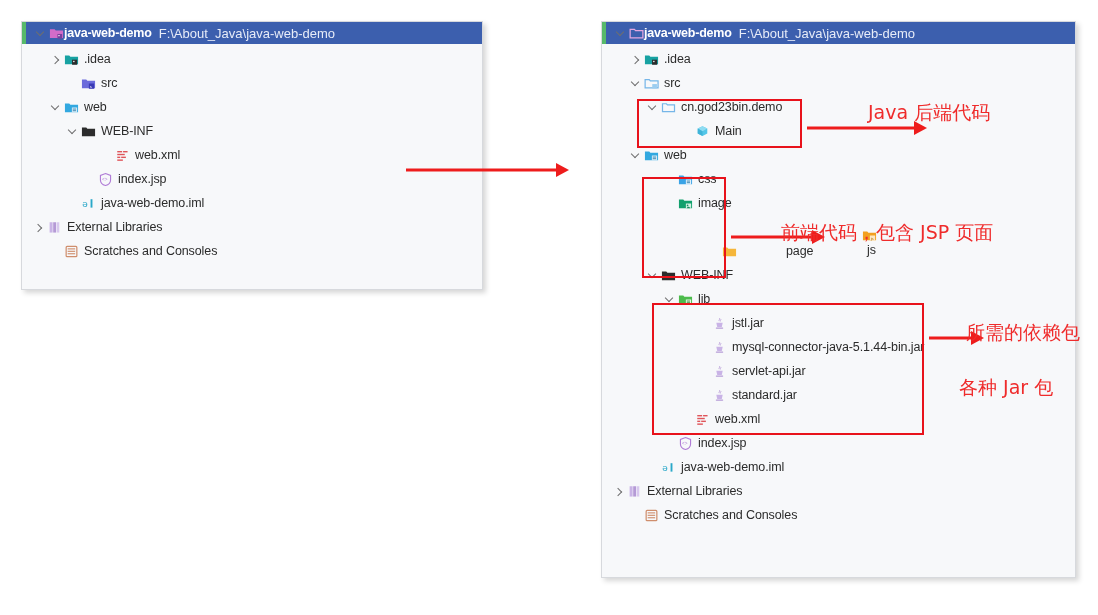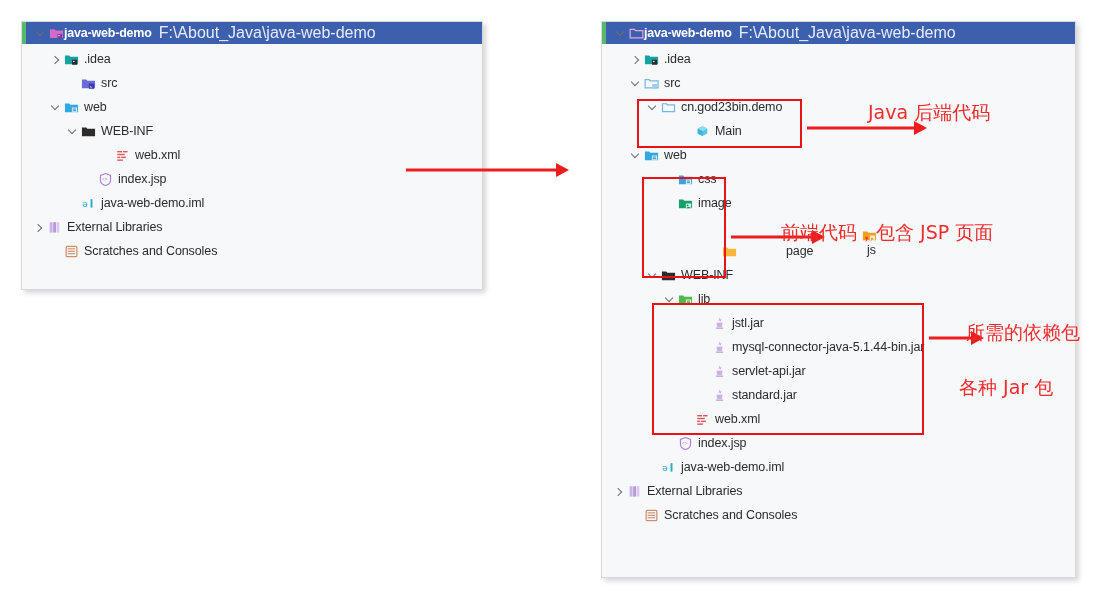--- a/index.html
+++ b/index.html
@@ -31,21 +31,21 @@
     padding-left: 12px;
     color: #ffffff;
     white-space: nowrap;
   }
   .tree-header::before {
     content: "";
     position: absolute; left: 0; top: 0; bottom: 0; width: 4px;
     background: #57b96a;
   }
   .hdr-name { font-weight: bold; font-size: 12.5px; letter-spacing: -0.2px; }
-  .hdr-path { font-size: 16px; margin-left: 7px; color: #e7ecf8; }
+  .hdr-path { font-size: 13px; margin-left: 7px; color: #e7ecf8; }
 
   
   .tree-body { padding-top: 3px; }
   .row {
     display: flex; align-items: center;
     height: 24px;
     font-size: 12.5px;
     color: #2b2b2b;
     white-space: nowrap;
   }

